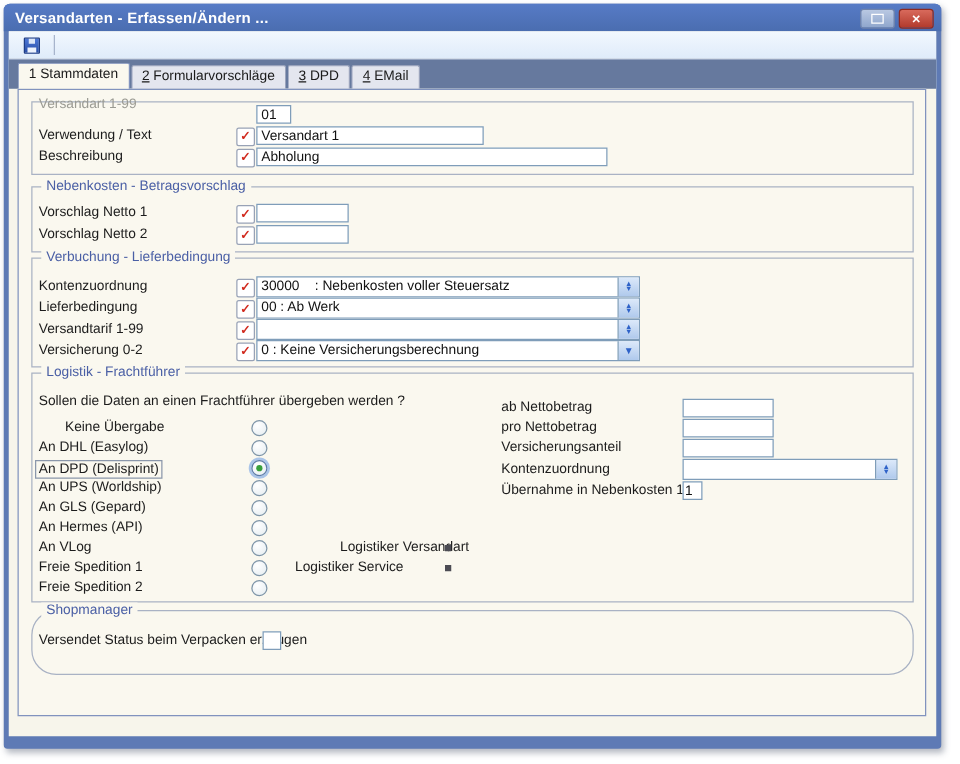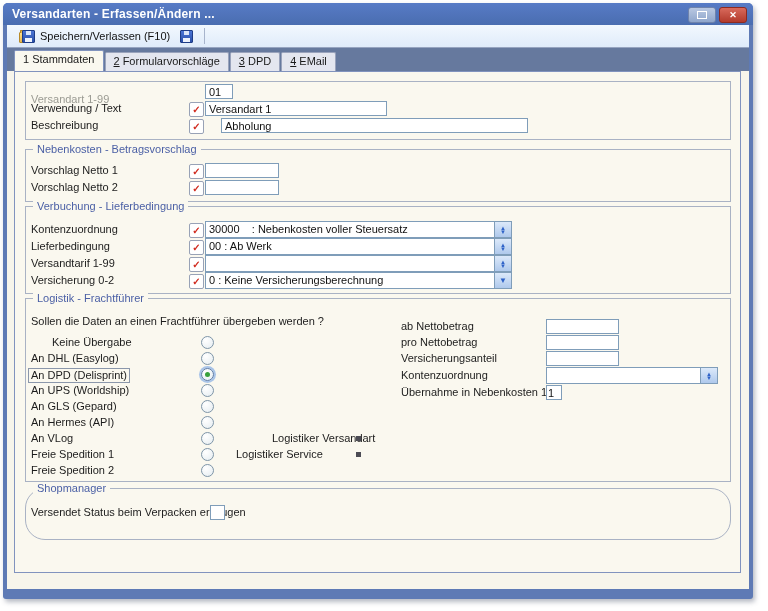--- a/index.html
+++ b/index.html
@@ -88,56 +88,49 @@
         <div class="wbtn close">
             <span>✕</span>
           </div>
       </div>
     </div>
 
     <div class="content">
 
       <div class="toolbar">
         <div class="tb-btn">
-          <span class="icon-folder-save">
-            <span class="folder"></span>
-              <span class="floppy"></span>
-          </span>
-          <span class="tb-label">Speichern/Verlassen (F10)</span>
-        </div>
-        <div class="tb-btn">
           <span class="floppy"></span>
         </div>
         <div class="tb-sep"></div>
       </div>
 
       <div class="tabstrip">
         <div class="tabs">
           <div class="tab active"><span class="num">1</span><span>Stammdaten</span></div>
           <div class="tab"><span class="num u">2</span><span>Formularvorschläge</span></div>
           <div class="tab"><span class="num u">3</span><span>DPD</span></div>
           <div class="tab"><span class="num u">4</span><span>EMail</span></div>
         </div>
       </div>
 
       <div class="page">
 
         <div class="gbox" style="top:9px; height:57px;"></div>
-        <div class="lbl gray" style="left:16px; top:20px;text-align:center;">Versandart 1-99</div>
+        <div class="lbl gray" style="left:16px; top:4px;text-align:center;">Versandart 1-99</div>
         <input class="txt" style="left: 190px; top: 12px; width: 28px;" value="01">
         <div class="lbl" style="left:16px; top:29px;">Verwendung / Text</div>
         <div class="chk-btn" style="left:174px; top:30px;">
             <span>✓</span>
           </div>
         <input class="txt" style="left: 190px; top: 29px; width: 182px;" value="Versandart 1">
         <div class="lbl" style="left:16px; top:46px;">Beschreibung</div>
         <div class="chk-btn" style="left:174px; top:47px;">
             <span>✓</span>
           </div>
-        <input class="txt" style="left: 206px; top: 46px; width: 307px;" value="Abholung">
+        <input class="txt" style="left: 190px; top: 46px; width: 281px;" value="Abholung">
 
         <div class="gbox" style="top:77px; height:51px;">
           <div class="legend">Nebenkosten - Betragsvorschlag</div>
         </div>
         <div class="lbl" style="left:16px; top:91px;">Vorschlag Netto 1</div>
         <div class="chk-btn" style="left:174px; top:92px;">
             <span>✓</span>
           </div>
         <input class="txt" style="left: 190px; top: 91px; width: 74px;" value="">
         <div class="lbl" style="left:16px; top:108px;">Vorschlag Netto 2</div>

